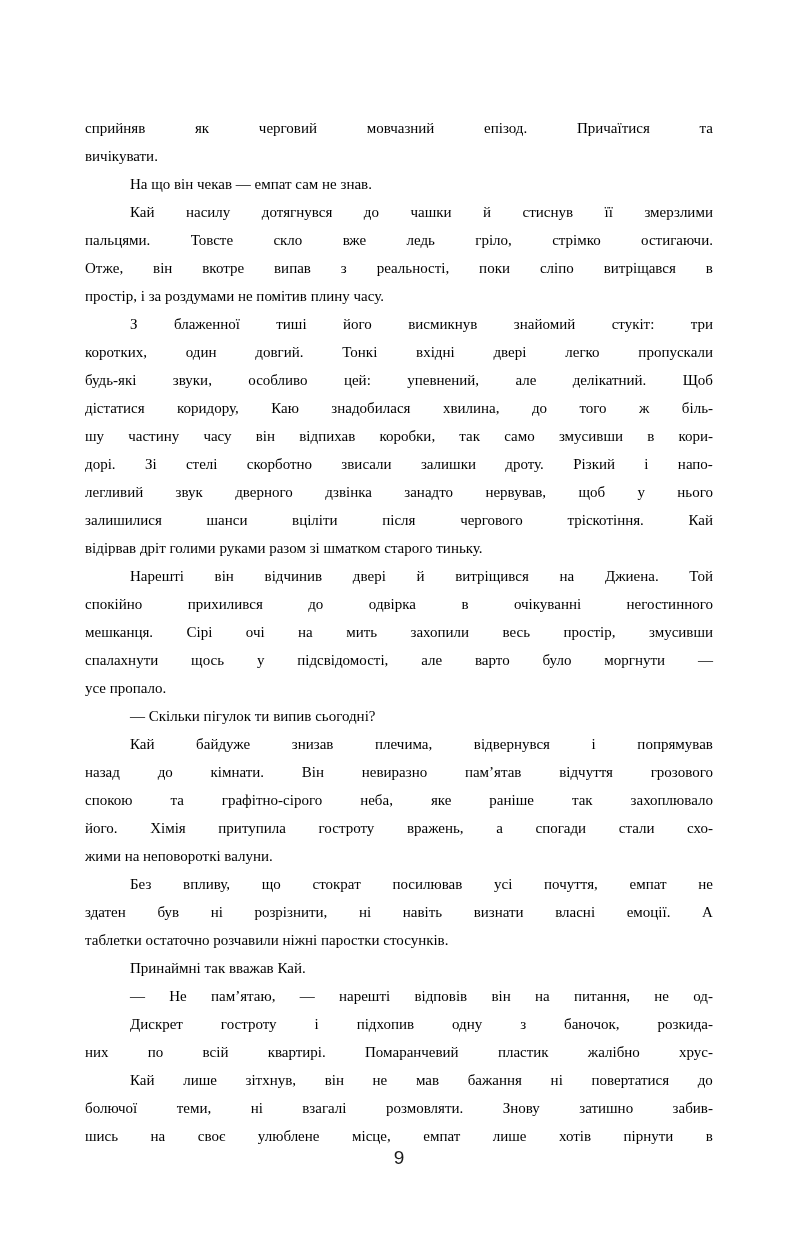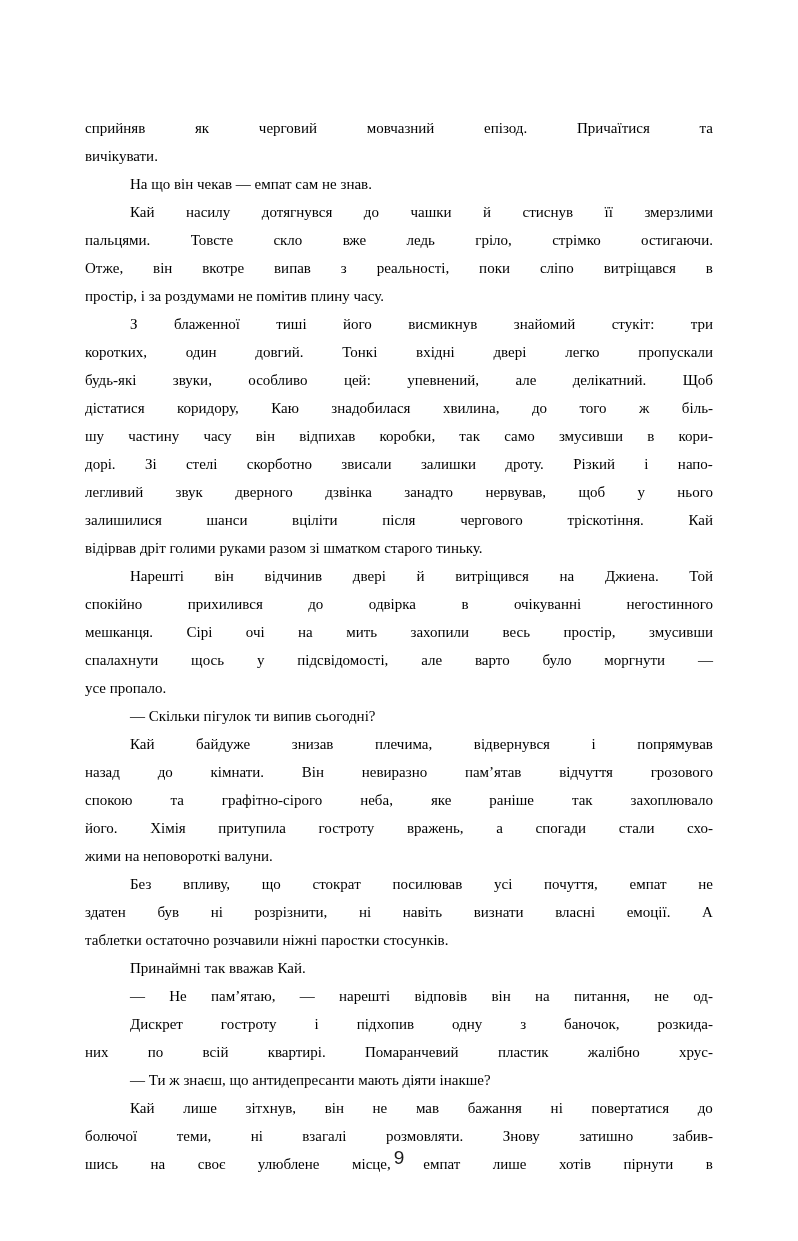--- a/index.html
+++ b/index.html
@@ -133,23 +133,20 @@
         <div class="line flush indent"><span class="w">Принаймні так вважав Кай.</span></div>
       </div>
       <div class="paragraph">
         <div class="line just indent"><span class="w">—</span><span class="w">Не</span><span class="w">пам’ятаю,</span><span class="w">—</span><span class="w">нарешті</span><span class="w">відповів</span><span class="w">він</span><span class="w">на</span><span class="w">питання,</span><span class="w">не</span><span class="w">од-</span></div>
       </div>
       <div class="paragraph">
         <div class="line just indent"><span class="w">Дискрет</span><span class="w">гостроту</span><span class="w">і</span><span class="w">підхопив</span><span class="w">одну</span><span class="w">з</span><span class="w">баночок,</span><span class="w">розкида-</span></div>
         <div class="line just"><span class="w">них</span><span class="w">по</span><span class="w">всій</span><span class="w">квартирі.</span><span class="w">Помаранчевий</span><span class="w">пластик</span><span class="w">жалібно</span><span class="w">хрус-</span></div>
       </div>
       <div class="paragraph">
-        <div class="line flush indent"><span class="w">— Ти ж знаєш, що антидепресанти мають діяти інакше?</span></div>
-      </div>
-      <div class="paragraph">
         <div class="line just indent"><span class="w">Кай</span><span class="w">лише</span><span class="w">зітхнув,</span><span class="w">він</span><span class="w">не</span><span class="w">мав</span><span class="w">бажання</span><span class="w">ні</span><span class="w">повертатися</span><span class="w">до</span></div>
         <div class="line just"><span class="w">болючої</span><span class="w">теми,</span><span class="w">ні</span><span class="w">взагалі</span><span class="w">розмовляти.</span><span class="w">Знову</span><span class="w">затишно</span><span class="w">забив-</span></div>
         <div class="line just"><span class="w">шись</span><span class="w">на</span><span class="w">своє</span><span class="w">улюблене</span><span class="w">місце,</span><span class="w">емпат</span><span class="w">лише</span><span class="w">хотів</span><span class="w">пірнути</span><span class="w">в</span></div>
       </div>
     </div>
 
   <div class="folio">9</div>
 
 </div>
 

